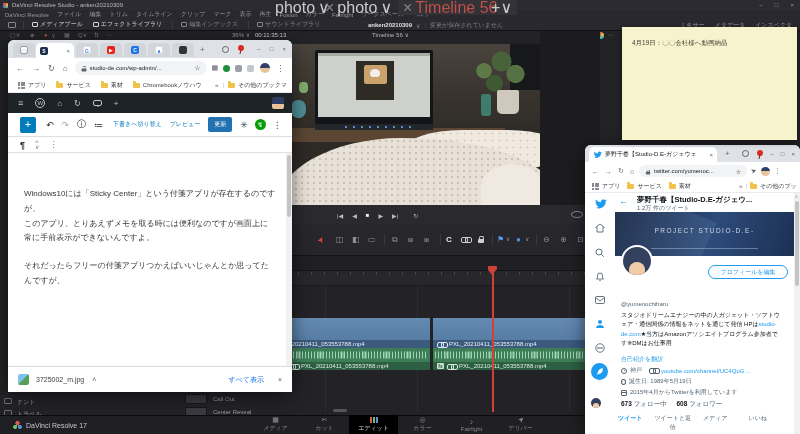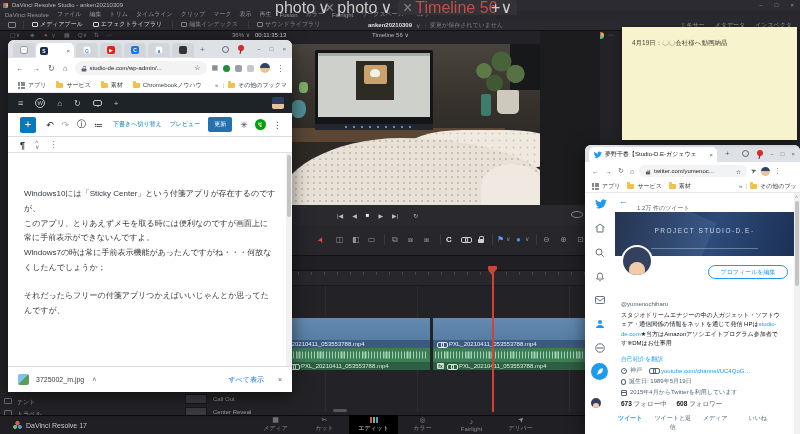--- a/index.html
+++ b/index.html
@@ -509,21 +509,20 @@
           <span>∨</span>
         </span>
       <span style="margin-left:10px;font-size:8px;color:#757575">⋮</span>
     </div>
     <div class="wp-content" style="height:213px;padding:0 16px">
       <div class="wp-title" style="margin-top:34px">
       </div>
       <div style="margin-top:14px">
         <p class="wp-p">Windows10には「Sticky Center」という付箋アプリが存在するのですが、</p>
         <p class="wp-p">このアプリ、とりあえずメモを取る時には便利なのですが画面上に常に手前表示ができないんですよ。</p>
-        <p class="wp-p">Windows7の時は常に手前表示機能があったんですがね・・・何故なくしたんでしょうか；</p>
         <p class="wp-p" style="margin-top:13px">それだったらフリーの付箋アプリつかえばいいじゃんとか思ってたんですが、</p>
 
       </div>
       <div class="vscroll" style="right:0;top:0;width:6px;height:213px">
         <div class="vthumb" style="left:1px;top:2px;width:4px;height:62px"></div>
       </div>
     </div>
     <div class="dlbar" style="height:26px">
       <span class="dl-thumb" style="margin-left:10px"></span>
       <span style="margin-left:7px">3725002_m.jpg</span>
@@ -626,20 +625,21 @@
           <circle cx="16" cy="12" r="0.8" fill="#536471"></circle>
         </svg>
       <div class="tw-compose" style="top:170px">
         <svg width="9" height="9" viewBox="0 0 24 24" fill="#fff">
             <path d="M21 3c-7 0-13 5-14 13l-2.5 5 5-2.5C17.5 17.5 22 11 21 3z"></path>
           </svg>
       </div>
       <div class="tw-avatar" style="position:absolute;left:4px;top:203px;width:14px;height:14px"></div>
 
       <span class="abs" style="left:34px;top:3px;color:#1d9bf0;font-size:9px">←</span>
+      <span class="abs nw" style="left:52px;top:2px;width:140px;font-size:7.5px;font-weight:bold;color:#0f1419">夢野千春【Studio-D.E-ガジェウ...</span>
       <span class="abs nw" style="left:52px;top:11px;font-size:6px;color:#536471">1.2万 件のツイート</span>
 
       <div class="tw-banner" style="left:30px;top:19px;width:179px;height:44px">
         <div class="abs" style="left:0;right:0;top:15px;text-align:center;font-size:6.5px;letter-spacing:1.5px;color:#cdd6e8">PROJECT STUDIO-D.E-</div>
         <div class="tw-banner-line"></div>
       </div>
       <div class="tw-avatar" style="position:absolute;left:36px;top:52px;width:32px;height:32px"></div>
       <div class="tw-editbtn" style="right:12px;top:72px;width:80px;height:14px">プロフィールを編集</div>
       <span class="abs" style="left:36px;top:108px;font-size:6px;color:#536471">@yumenochiharu</span>
       <div class="abs" style="left:36px;top:118px;width:160px;font-size:6px;line-height:1.55;color:#0f1419">

